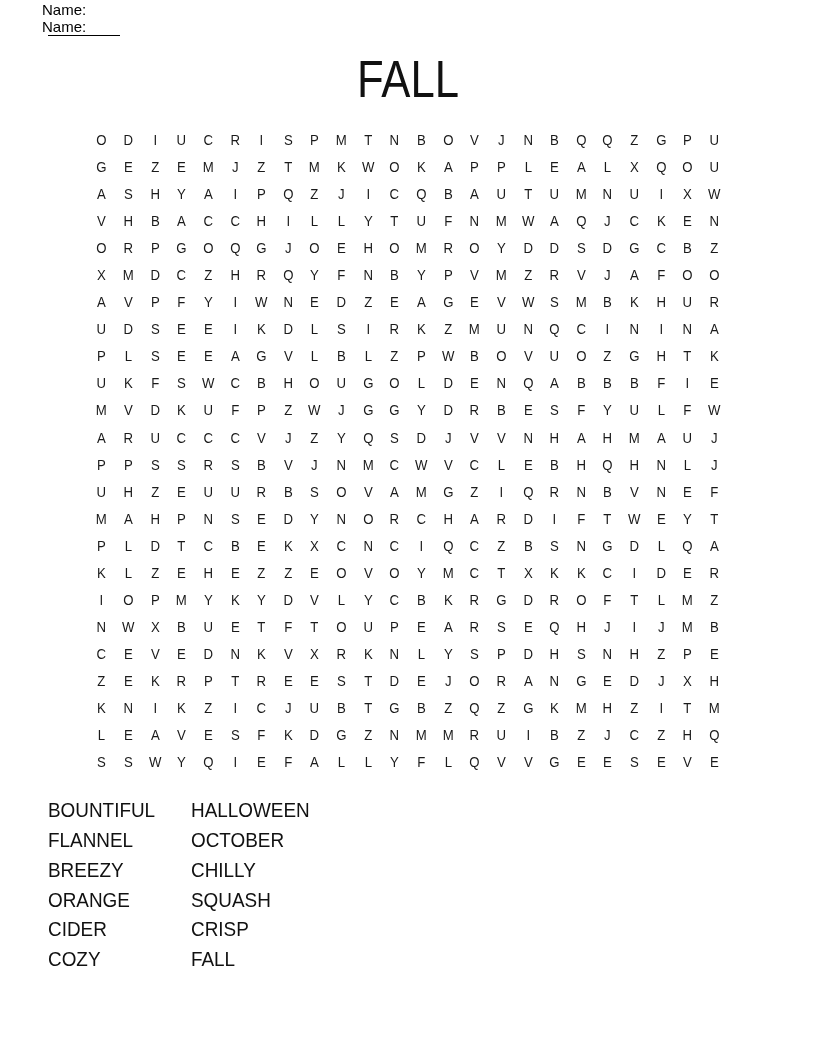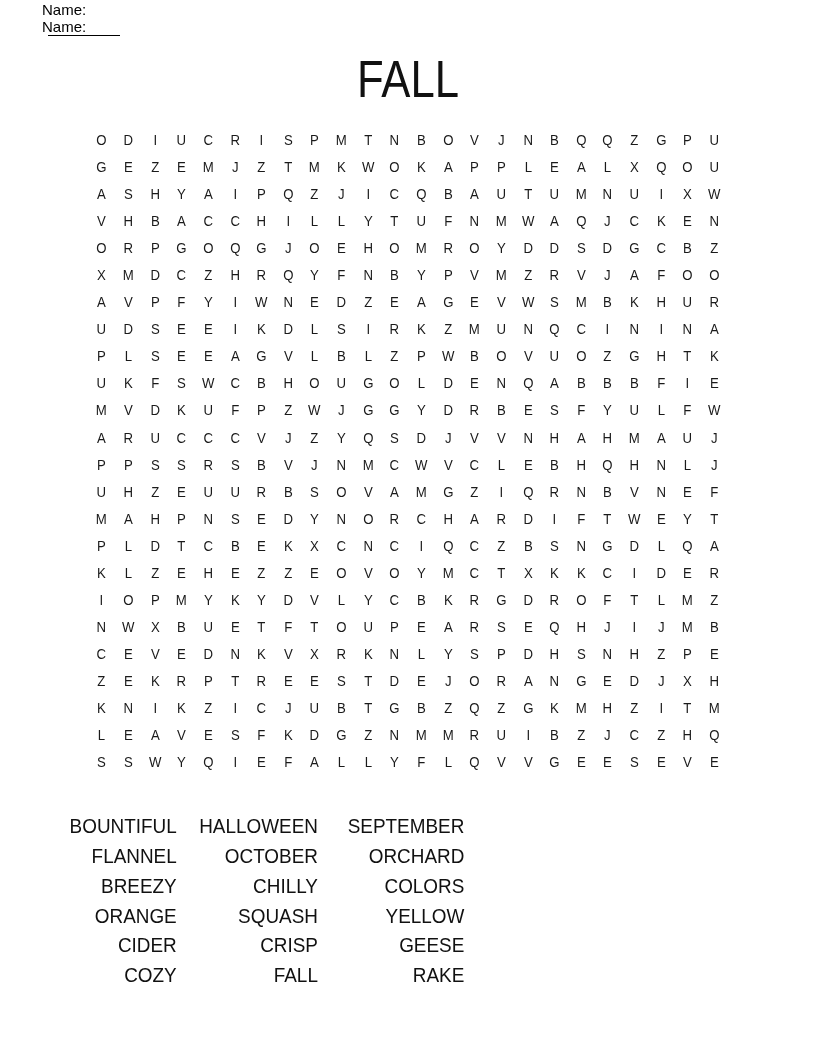--- a/index.html
+++ b/index.html
@@ -70,25 +70,24 @@
     justify-content: center;
     font-size: 15px;
     font-weight: 500;
     color: #1a1a1a;
     transform: scaleX(0.88);
     transform-origin: center center;
   }
 
   
   .word-bank {
-    margin-top: 36px;
+    margin-top: 20px;
     margin-left: 48px;
     display: grid;
     grid-template-columns: 143px 141px 147px 145px auto;
-    text-align: right;
   }
   .bank-col {
     display: flex;
     flex-direction: column;
   }
   .bank-word {
     font-size: 21px;
     font-weight: 500;
     line-height: 29.8px;
     color: #111;
@@ -698,21 +697,13 @@
       <div class="bank-word">COZY</div>
     </div>
     <div class="bank-col">
       <div class="bank-word">HALLOWEEN</div>
       <div class="bank-word">OCTOBER</div>
       <div class="bank-word">CHILLY</div>
       <div class="bank-word">SQUASH</div>
       <div class="bank-word">CRISP</div>
       <div class="bank-word">FALL</div>
     </div>
-    <div class="bank-col">
-      <div class="bank-word">SEPTEMBER</div>
-      <div class="bank-word">ORCHARD</div>
-      <div class="bank-word">COLORS</div>
-      <div class="bank-word">YELLOW</div>
-      <div class="bank-word">GEESE</div>
-      <div class="bank-word">RAKE</div>
-    </div>
   </div>
 
 </body></html>

